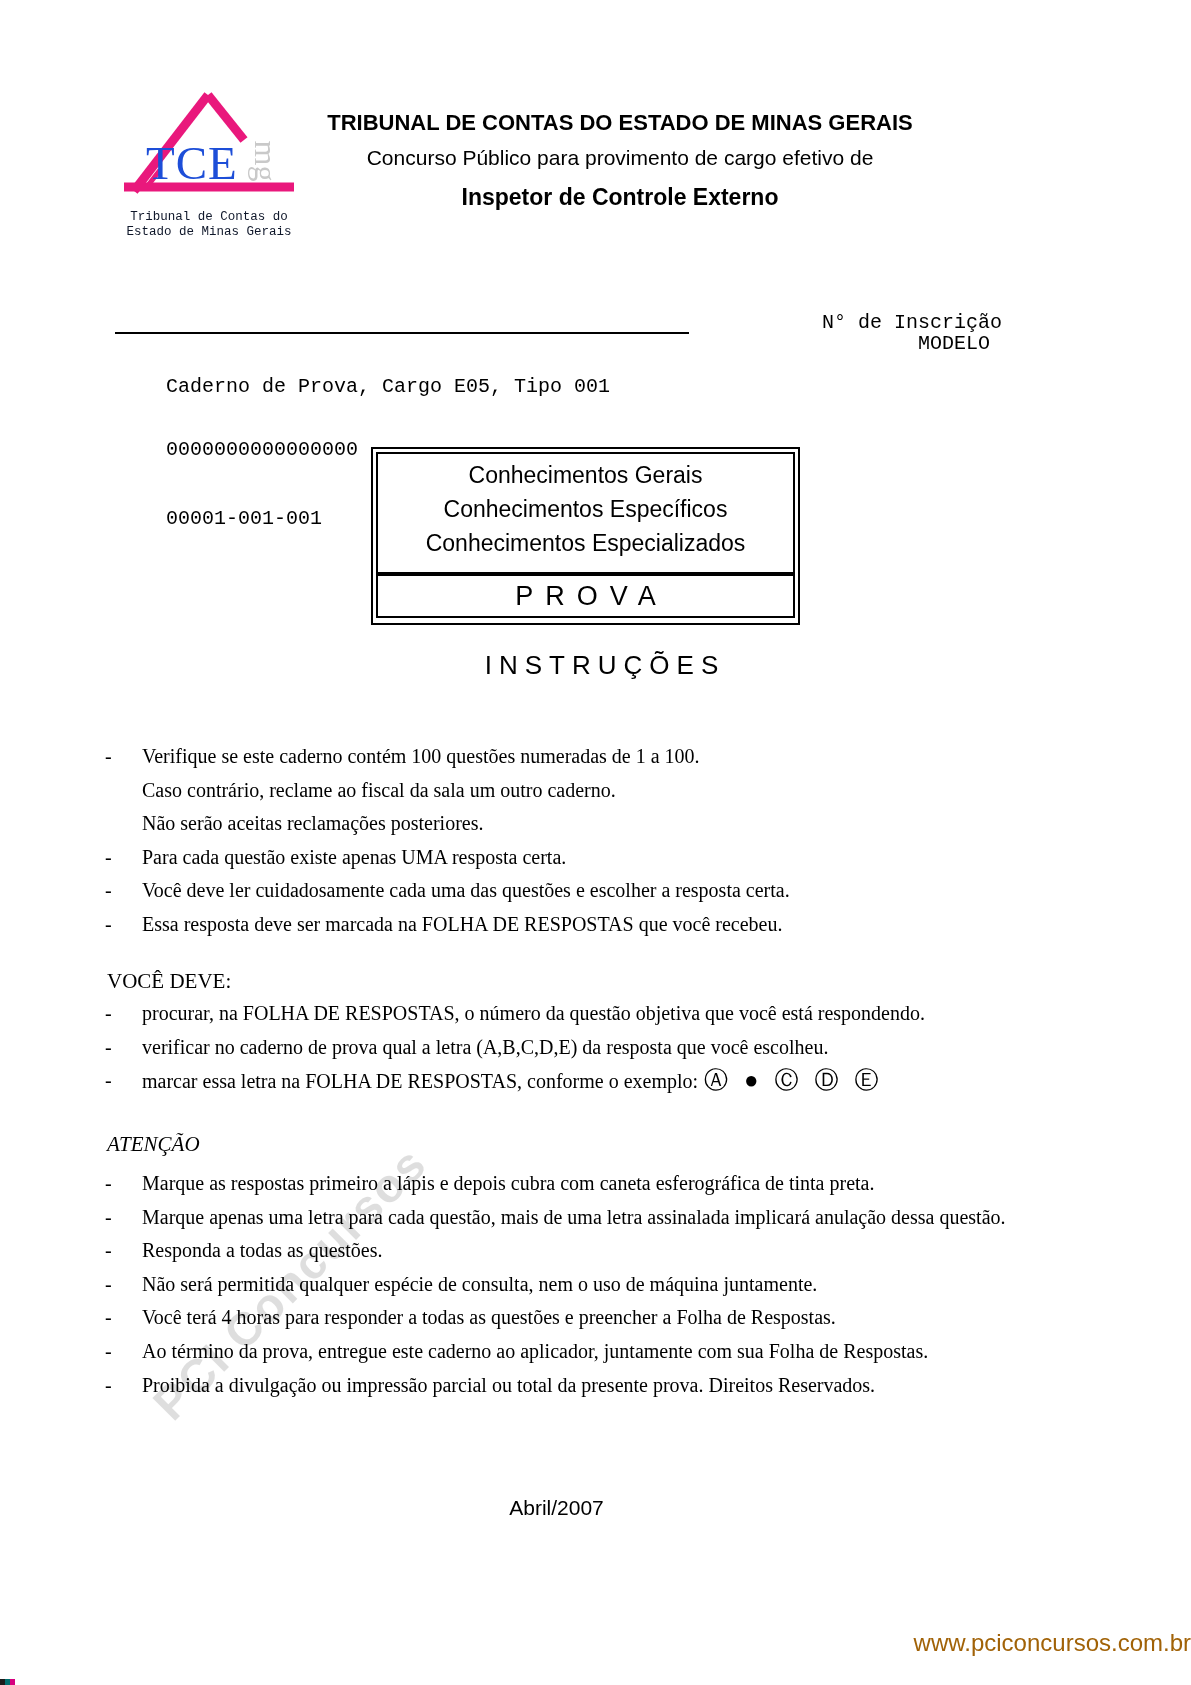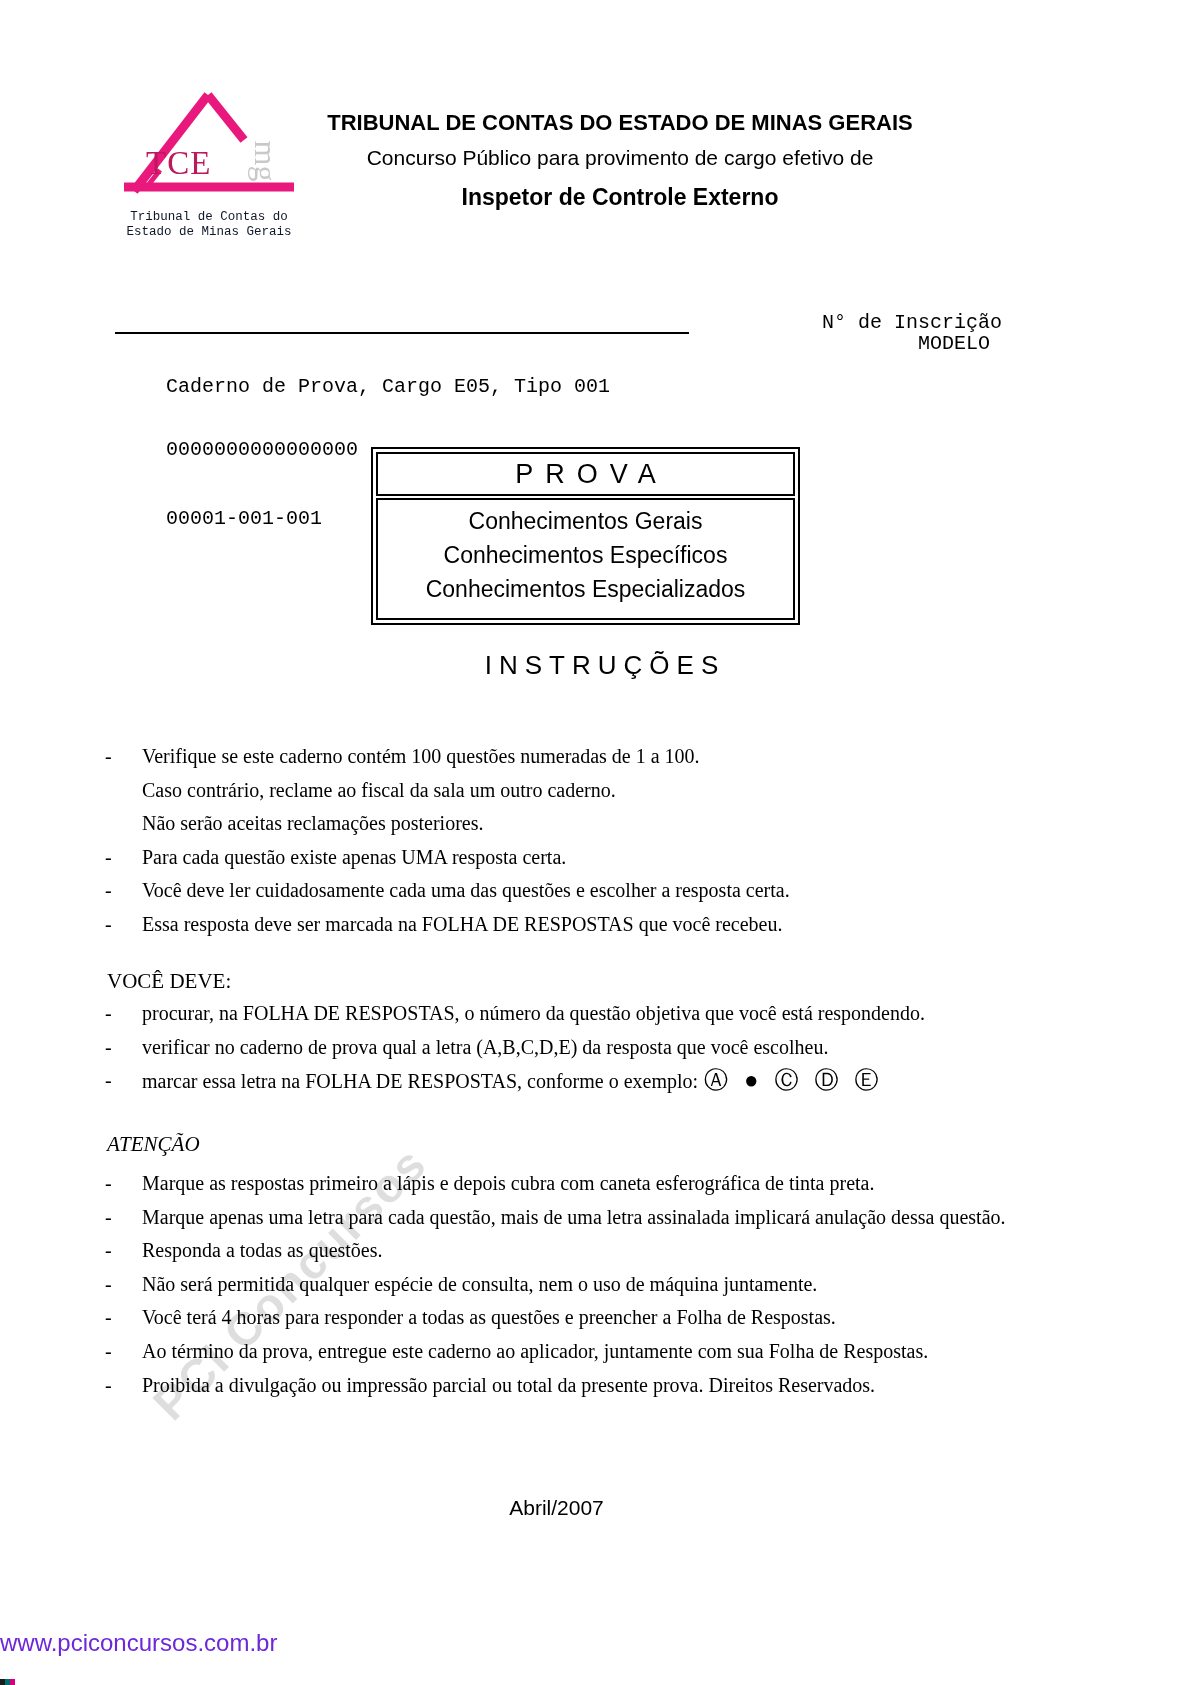--- a/index.html
+++ b/index.html
@@ -17,22 +17,22 @@
     font-family:"Liberation Sans", sans-serif; font-weight:bold;
     font-size:47px; letter-spacing:2px; color:rgba(0,0,0,0.13);
     white-space:nowrap; z-index:0;
   }
 
   
   .logo { left:118px; top:88px; width:182px; height:155px; }
   .logo svg { position:absolute; left:0; top:0; }
   .logo .tce {
     position:absolute; left:28px; top:52px;
-    font-family:"Liberation Serif", serif; font-size:33px; line-height:47px;
-    color:#be185d; letter-spacing:1px;
+    font-family:"Liberation Serif", serif; font-size:47px; line-height:47px;
+    color:#1d4ed8; letter-spacing:1px;
   }
   .logo .mg {
     position:absolute; left:128px; top:58px;
     font-family:"Liberation Serif", serif; font-size:32px; line-height:30px;
     color:#c9c9c9; transform:rotate(90deg); transform-origin:center;
   }
   .logo .caption {
     position:absolute; left:-10px; top:122px; width:202px; text-align:center;
     font-family:"Liberation Mono", monospace; font-size:12.5px; line-height:14.5px;
     color:#0f172a; white-space:nowrap;
@@ -78,22 +78,22 @@
   .sec-heading { left:107px; font-size:21px; }
   .h-vd { top:969px; }
   .h-at { top:1132px;font-style:italic; }
   .marks { font-size:24px; letter-spacing:5px; margin-left:6px; }
 
   
   .footer { left:0; top:1479px; width:1113px; text-align:center; }
   .footer .org  { font-size:23px; line-height:27px; }
   .footer .date { font-size:21px; line-height:25px;margin-top:16px; }
   .sitelink {
-    left:0; top:1629px; width:1191px; text-align:left;
-    font-size:24px; color:#6d28d9; cursor:pointer;
+    left:0; top:1629px; width:1191px; text-align:right;
+    font-size:24px; color:#a16207; cursor:pointer;
   }
 
   
   .corner { left:0; top:1679px; height:6px; display:flex; }
   .corner span { display:block; width:5px; height:6px; }
   .corner .c1 { background:#1b1b1b; }
   .corner .c2 { background:#006d6d; }
   .corner .c3 { background:#d6007f; }
 </style>
 </head>
@@ -129,26 +129,26 @@
     <div class="modelo">MODELO</div>
   </div>
   <div class="abs rule"></div>
   <div class="abs caderno mono">
     <div>Caderno de Prova, Cargo E05, Tipo 001</div>
     <div>0000000000000000</div>
     <div class="code">00001-001-001</div>
   </div>
 
   <div class="abs prova">
-    <div class="cell cell-title">PROVA</div>
     <div class="cell cell-body">
       <div>Conhecimentos Gerais</div>
       <div>Conhecimentos Específicos</div>
       <div>Conhecimentos Especializados</div>
     </div>
+    <div class="cell cell-title">PROVA</div>
   </div>
 
   <div class="abs instr-heading">INSTRUÇÕES</div>
 
   <div class="abs list g1 serif">
     <div class="row">
         <span class="m">-</span>
         <span class="t">Verifique se este caderno contém 100 questões  numeradas de 1 a 100.</span>
       </div>
     <div class="row">

